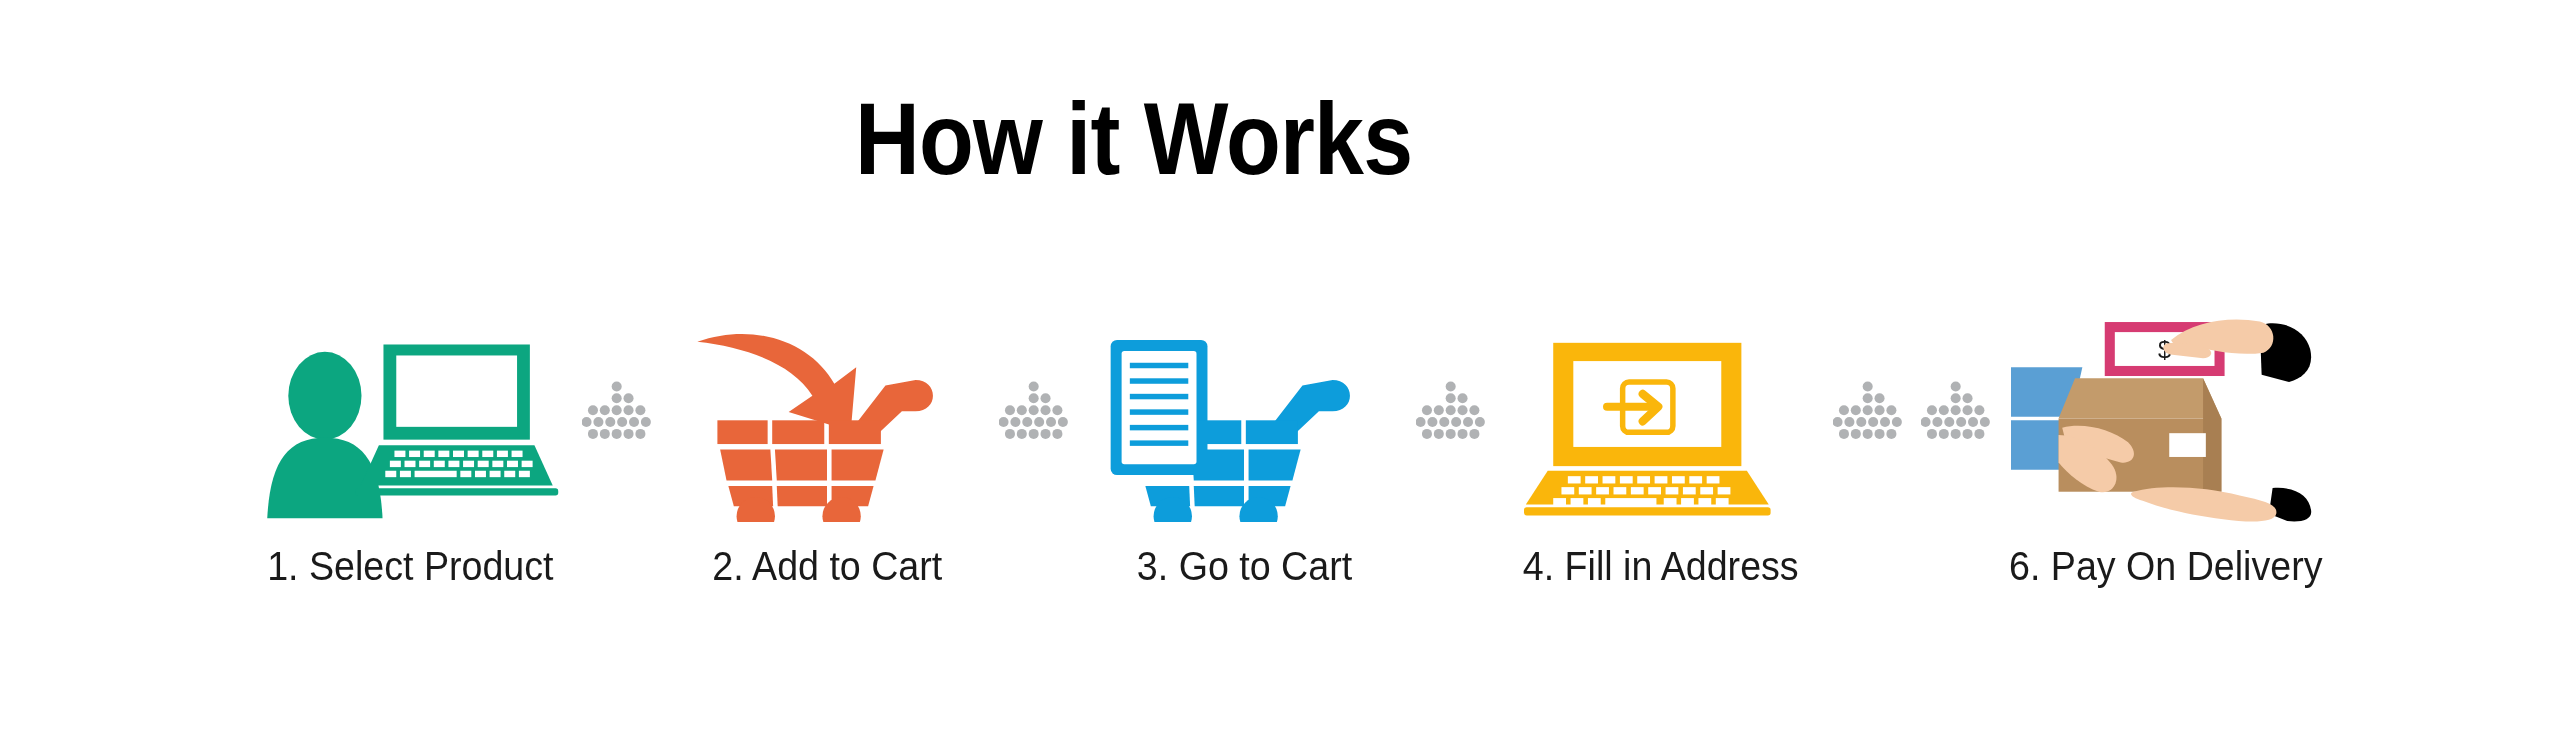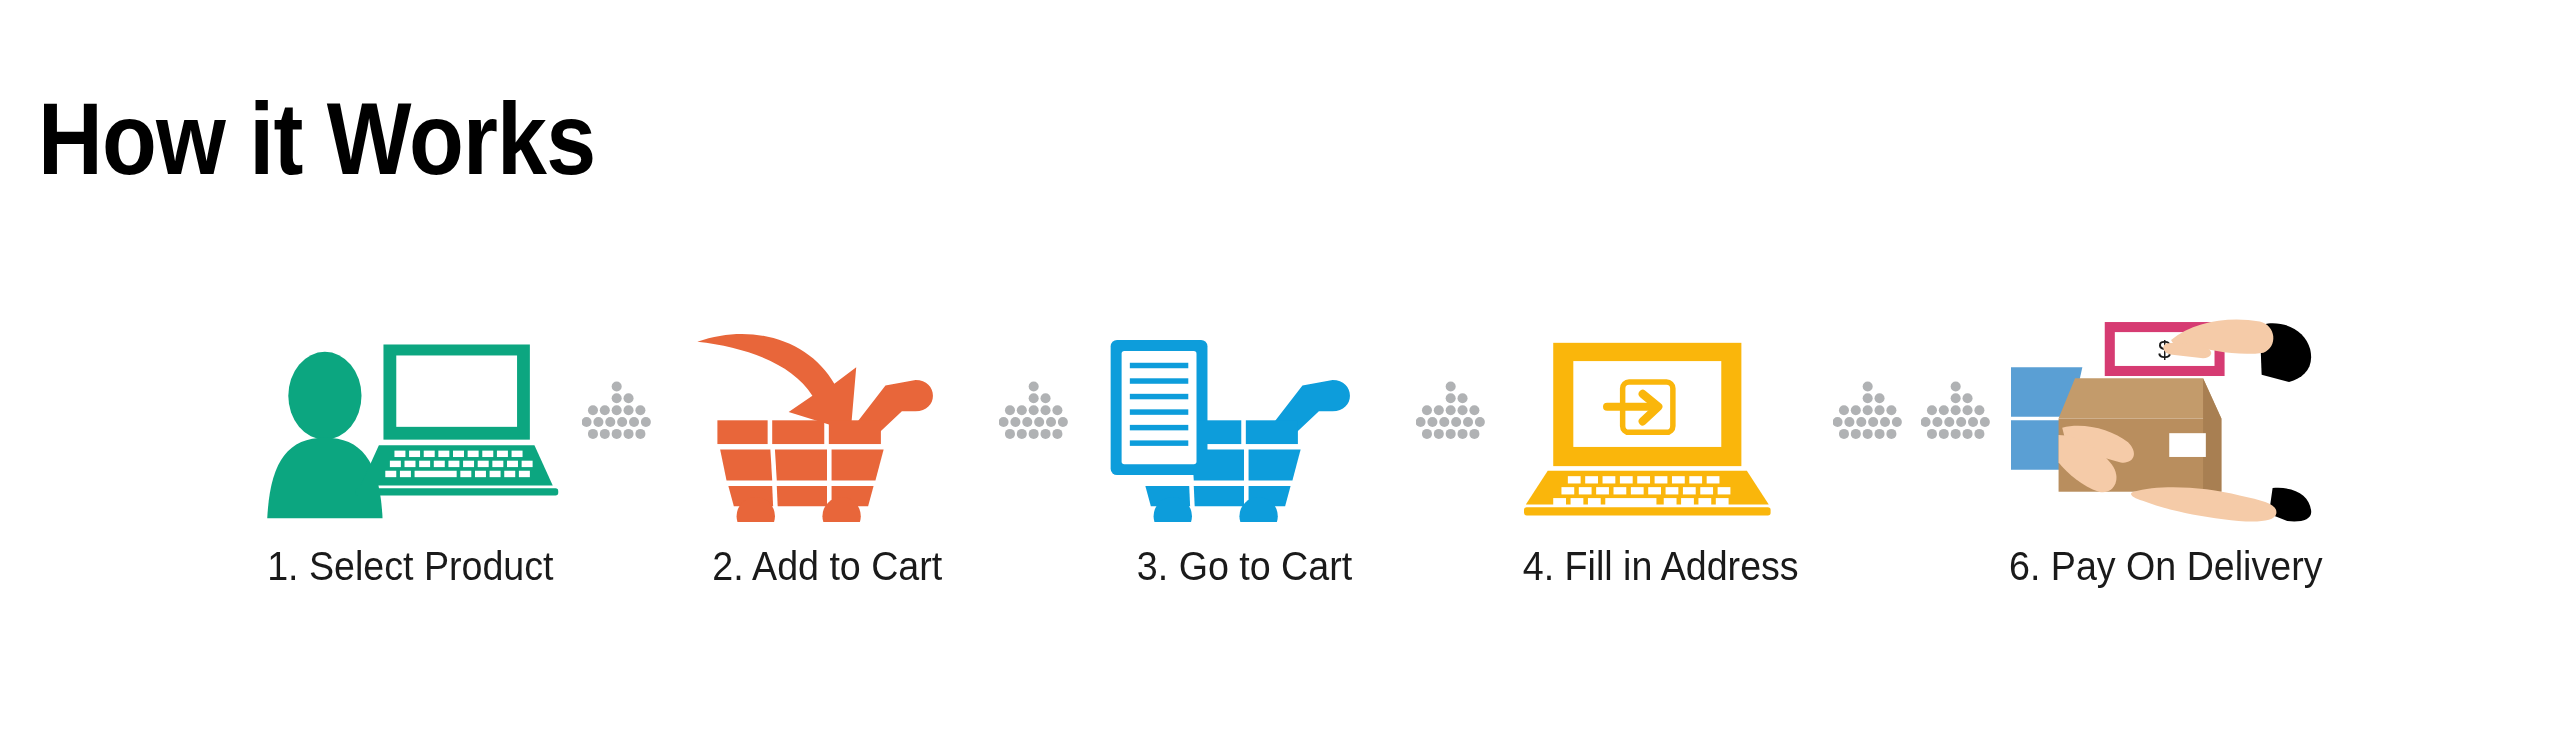--- a/index.html
+++ b/index.html
@@ -22,21 +22,21 @@
     position: relative;
     background: #ffffff;
   }
 
   
   .title-wrap {
     position: absolute;
     top: 88px;
     left: 0;
     width: 2267px;
-    text-align: left;
+    text-align: center;
   }
   .title {
     display: inline-block;
     font-family: "Liberation Sans Narrow", "Liberation Sans", "DejaVu Sans", sans-serif;
     font-size: 102px;
     font-weight: bold;
     letter-spacing: -0.9px;
     color: #000000;
     line-height: 1;
     transform: scaleX(0.88);

